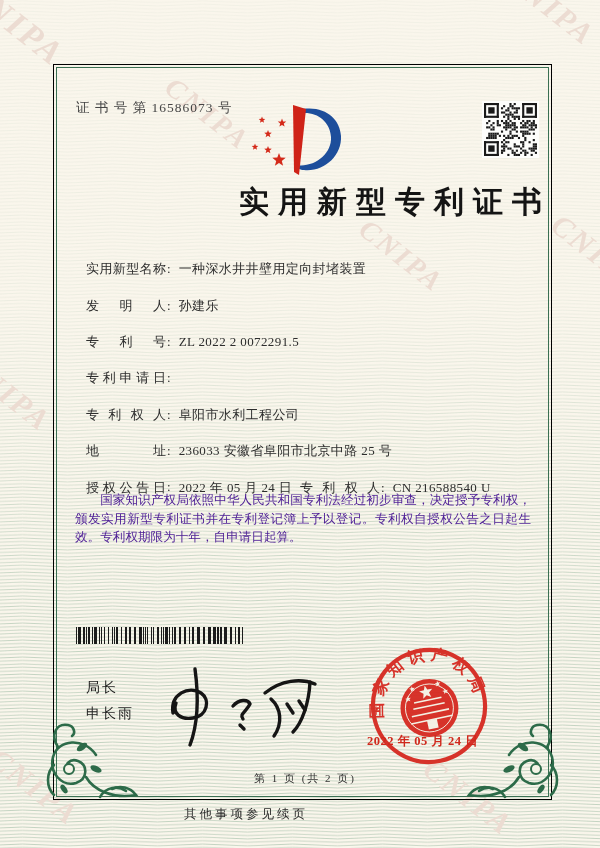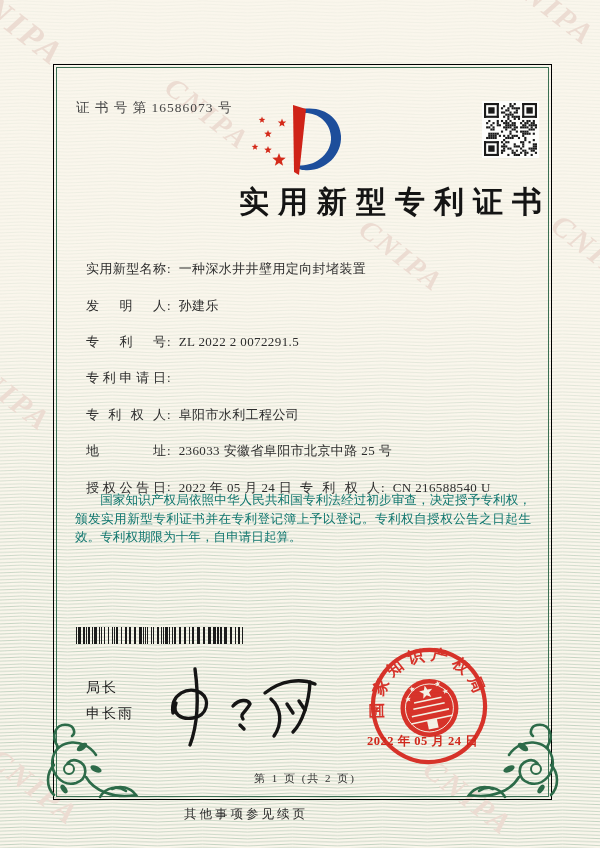--- a/index.html
+++ b/index.html
@@ -32,21 +32,21 @@
 
   #fields{left:32px;top:186px;width:440px;font-size:13px;color:#2d2d2d;}
   .frow{height:36.4px;display:flex;align-items:center;}
   .f-label{display:inline-block;width:80px;text-align:justify;text-align-last:justify;
     -moz-text-align-last:justify;text-justify:inter-character;}
   .f-colon{margin:0 8px 0 1px;}
   .f-value{letter-spacing:.4px;}
   .g1{display:flex;width:214px;}
 
   #paragraphs{left:21px;top:426px;width:456px;font-size:12.6px;line-height:18.6px;
-    color:#0f766e;text-align:justify;}
+    color:#4c1d95;text-align:justify;}
   #paragraphs p{margin:0;text-indent:2em;}
 
   #barcode{left:22px;top:562px;width:167px;height:17px;}
 
   #sig-title{left:32px;top:614px;font-size:14px;color:#222;letter-spacing:2px;}
   #sig-name{left:32px;top:640px;font-size:14px;color:#222;letter-spacing:2px;}
   #signature{left:95px;top:598px;width:175px;height:86px;}
 
   #seal{left:303px;top:569px;width:145px;height:145px;mix-blend-mode:multiply;opacity:.95;}
   #seal-date{left:313px;top:668px;width:130px;font-size:12.5px;color:#d0281c;

